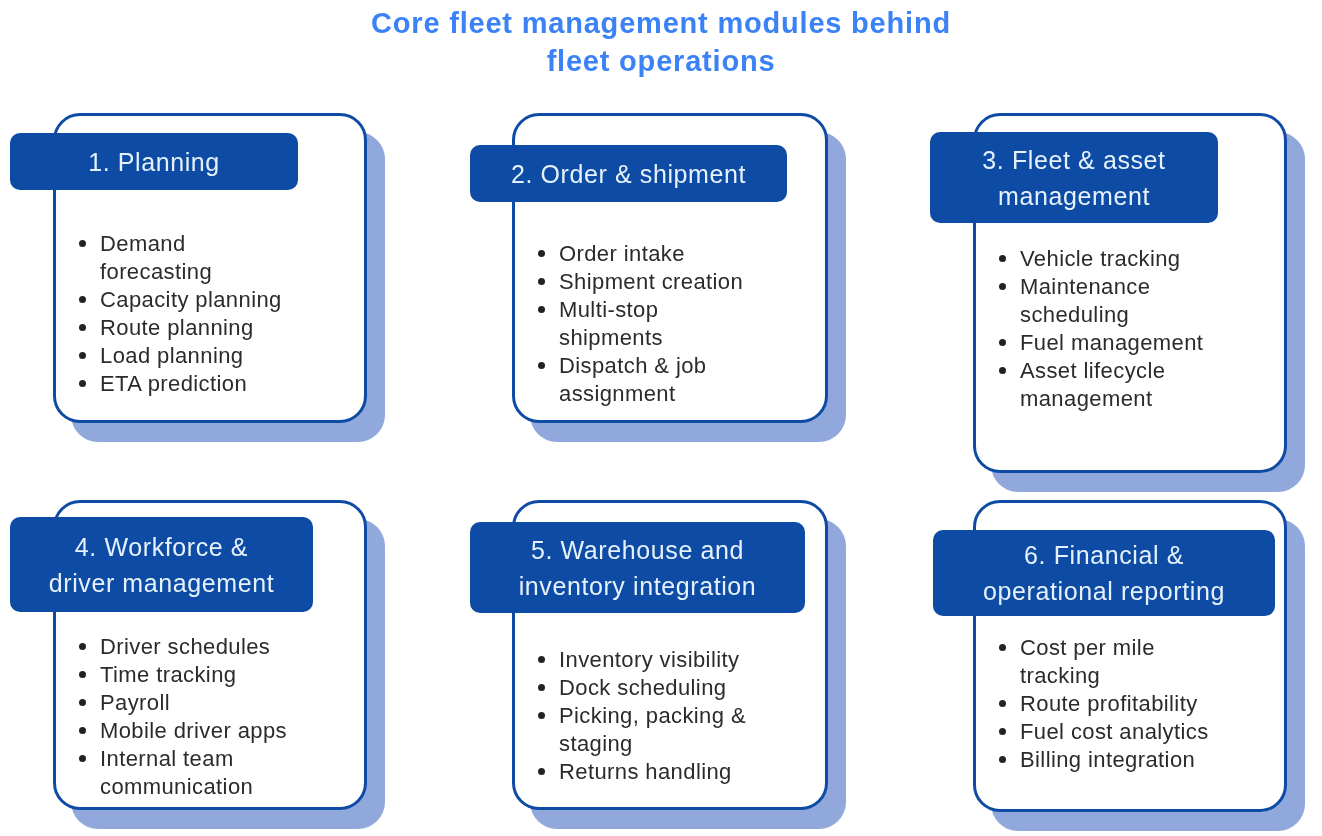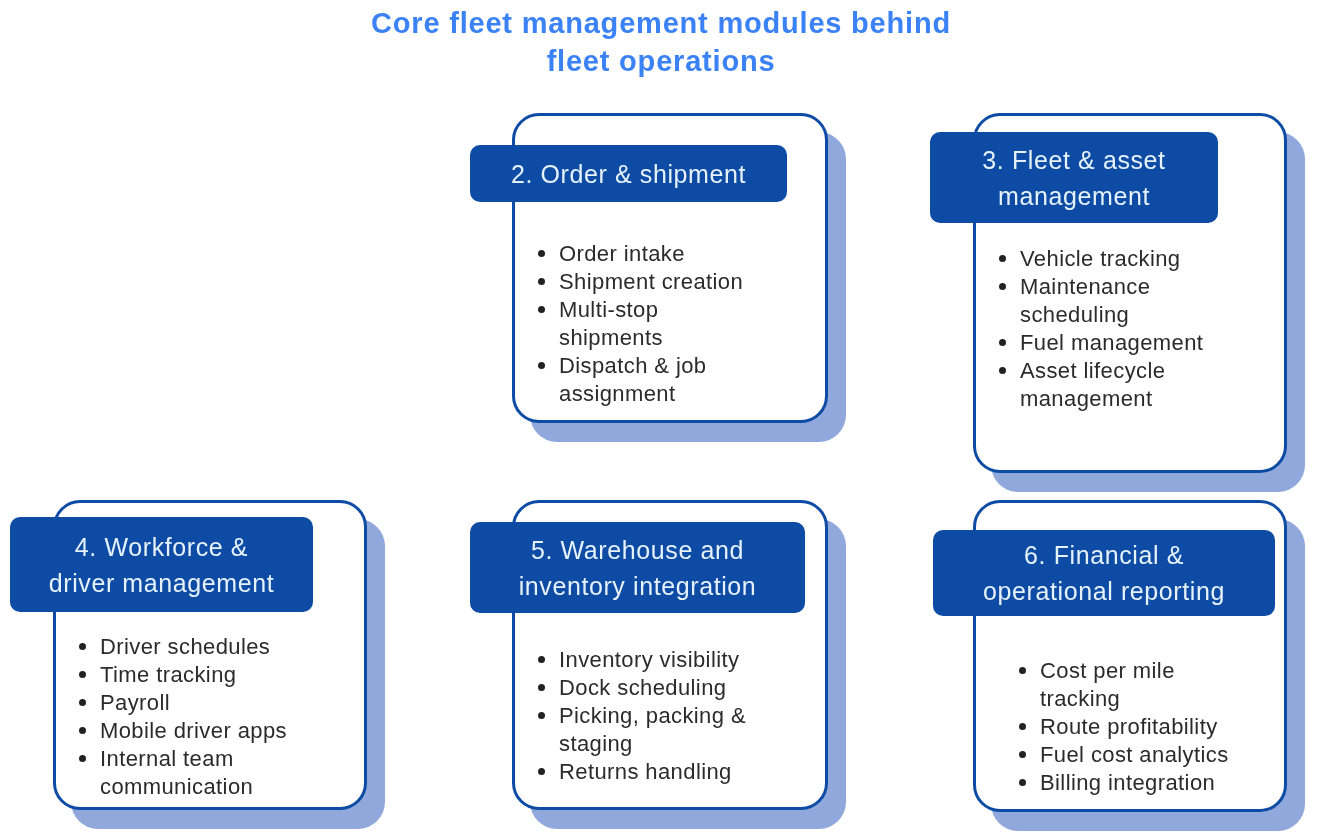--- a/index.html
+++ b/index.html
@@ -104,32 +104,45 @@
   #card3 .badge { left: -43px; top: 19px; width: 288px; height: 91px; }
   #card4 .badge { left: -43px; top: 17px; width: 303px; height: 95px; }
   #card5 .badge { left: -42px; top: 22px; width: 335px; height: 91px; }
   #card6 .badge { left: -40px; top: 30px; width: 342px; height: 86px; }
 
   #card1 .items { top: 117px; }
   #card2 .items { top: 127px; }
   #card3 .items { top: 132px; }
   #card4 .items { top: 133px; }
   #card5 .items { top: 146px; }
-  #card6 .items { top: 157px; margin-left: 20px; }
+  #card6 .items { top: 134px; }
 </style>
 </head>
 <body>
 
 <div class="stage">
 
   <div class="title">
     <div>Core fleet management modules behind</div>
     <div>fleet operations</div>
   </div>
 
+  <div class="card" id="card1">
+    <div class="shadow"></div>
+    <div class="panel"></div>
+    <div class="badge">1. Planning</div>
+    <ul class="items">
+      <li>Demand
+forecasting</li>
+      <li>Capacity planning</li>
+      <li>Route planning</li>
+      <li>Load planning</li>
+      <li>ETA prediction</li>
+    </ul>
+  </div>
 
   <div class="card" id="card2">
     <div class="shadow"></div>
     <div class="panel"></div>
     <div class="badge">2. Order &amp; shipment</div>
     <ul class="items">
       <li>Order intake</li>
       <li>Shipment creation</li>
       <li>Multi-stop
 shipments</li>

